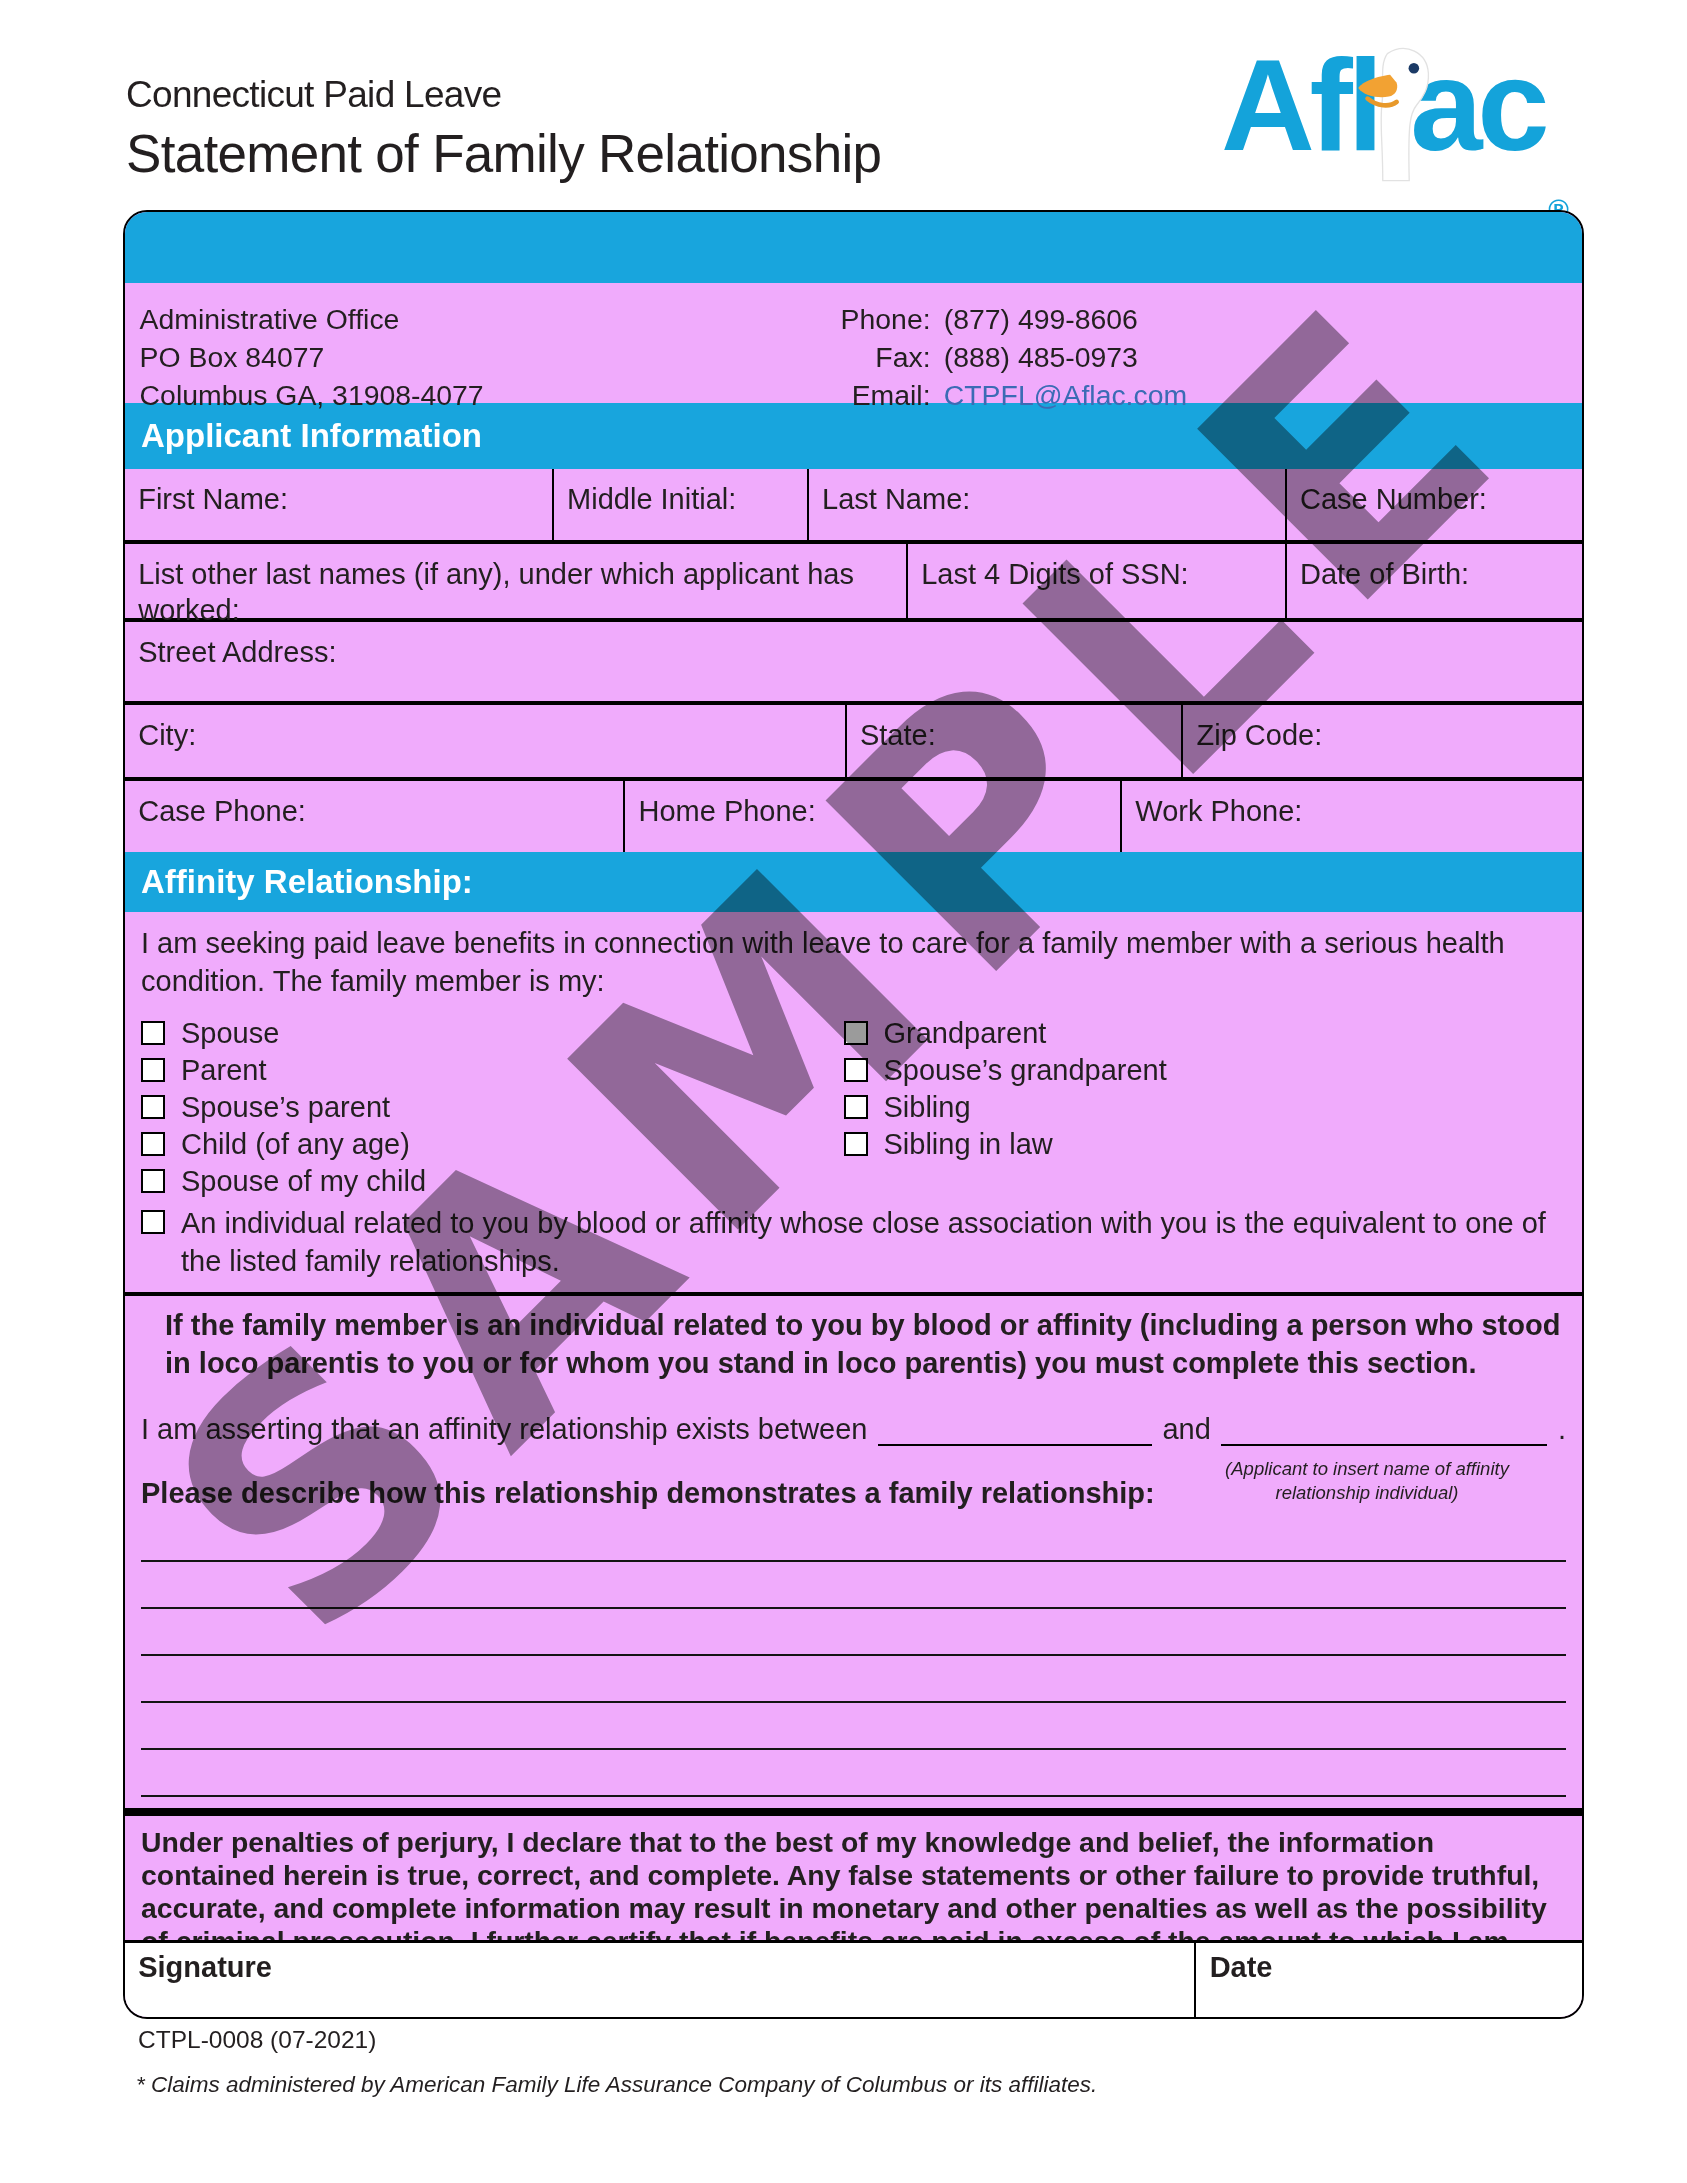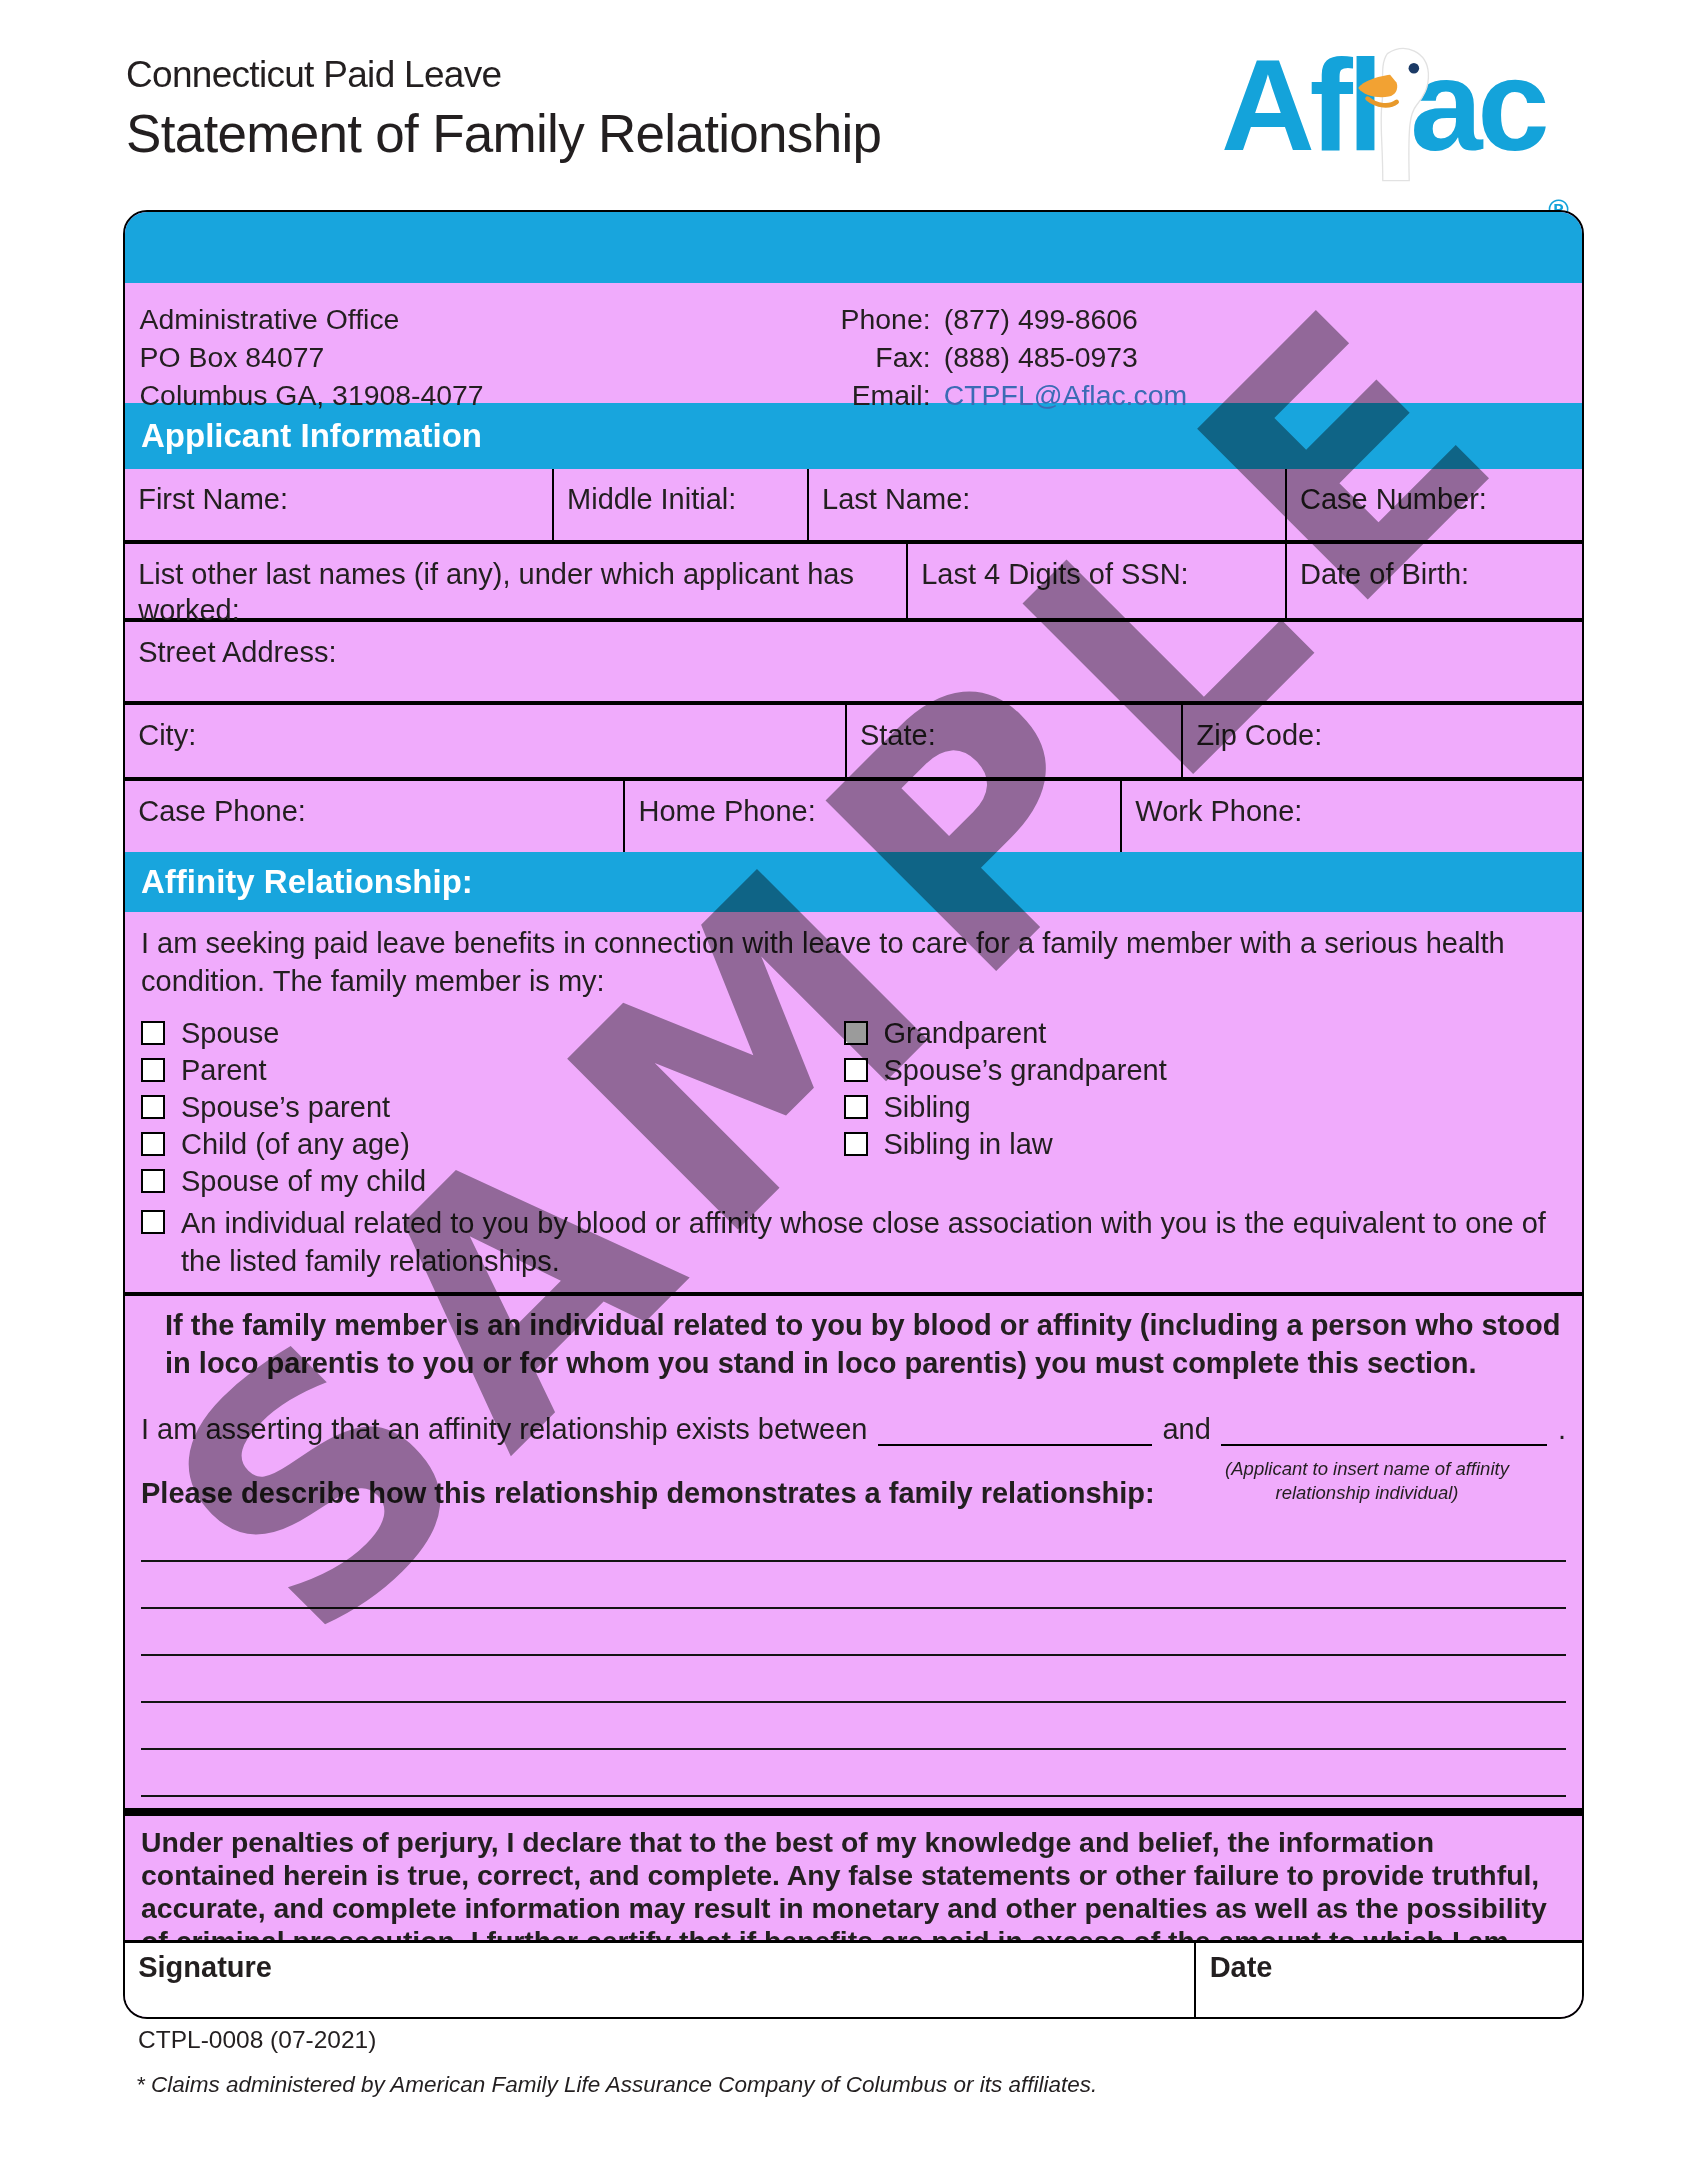--- a/index.html
+++ b/index.html
@@ -3,21 +3,21 @@
 <meta charset="utf-8">
 <style>
   html,body { margin:0; padding:0; background:#ffffff; }
   .page {
     position:relative; width:1687px; height:2183px; background:#ffffff;
     font-family:"Liberation Sans", sans-serif; color:#231f20; overflow:hidden;
   }
 
   
   .title-block { position:absolute; left:126px; top:54px; }
-  .title1 { font-size:37px; line-height:42px; letter-spacing:-0.7px; }
+  .title1 { font-size:37px; line-height:42px; letter-spacing:-0.7px;margin-top:20px; }
   .title2 { font-size:53px; line-height:61px; letter-spacing:-0.7px; margin-top:6.6px; }
 
   .logo { position:absolute; top:40px; right:118px; display:flex; align-items:flex-start;
           color:#14a3da; font-weight:bold; font-size:130px; line-height:130px; letter-spacing:-5.3px; }
   .logo .duck { margin:2.6px -29px 0 -25px; position:relative; z-index:2; }
   .logo .reg { font-size:28px; letter-spacing:0; margin-top:105px; margin-left:4px; }
 
   
   .watermark {
     position:absolute; left:-13.2px; top:787px; width:1694px; text-align:center;

